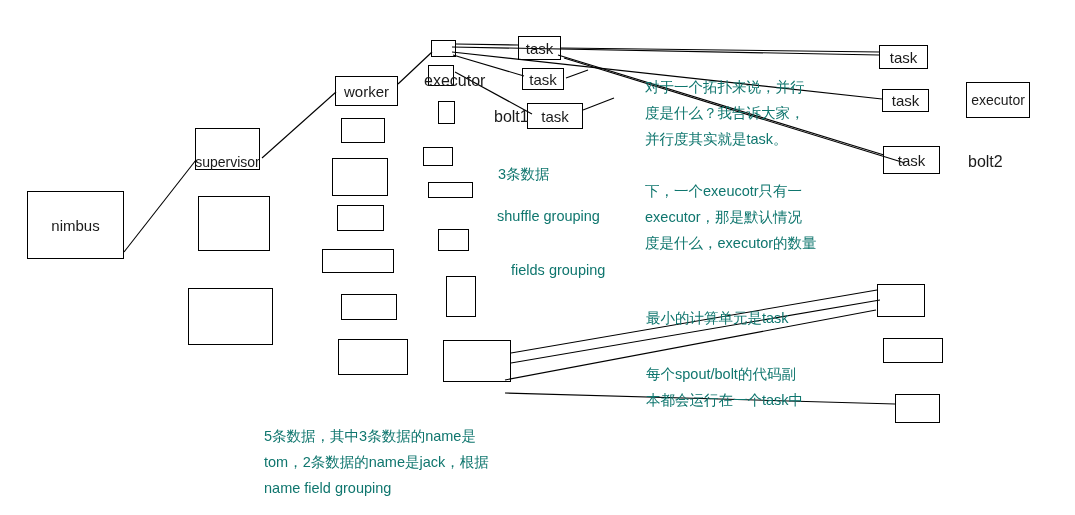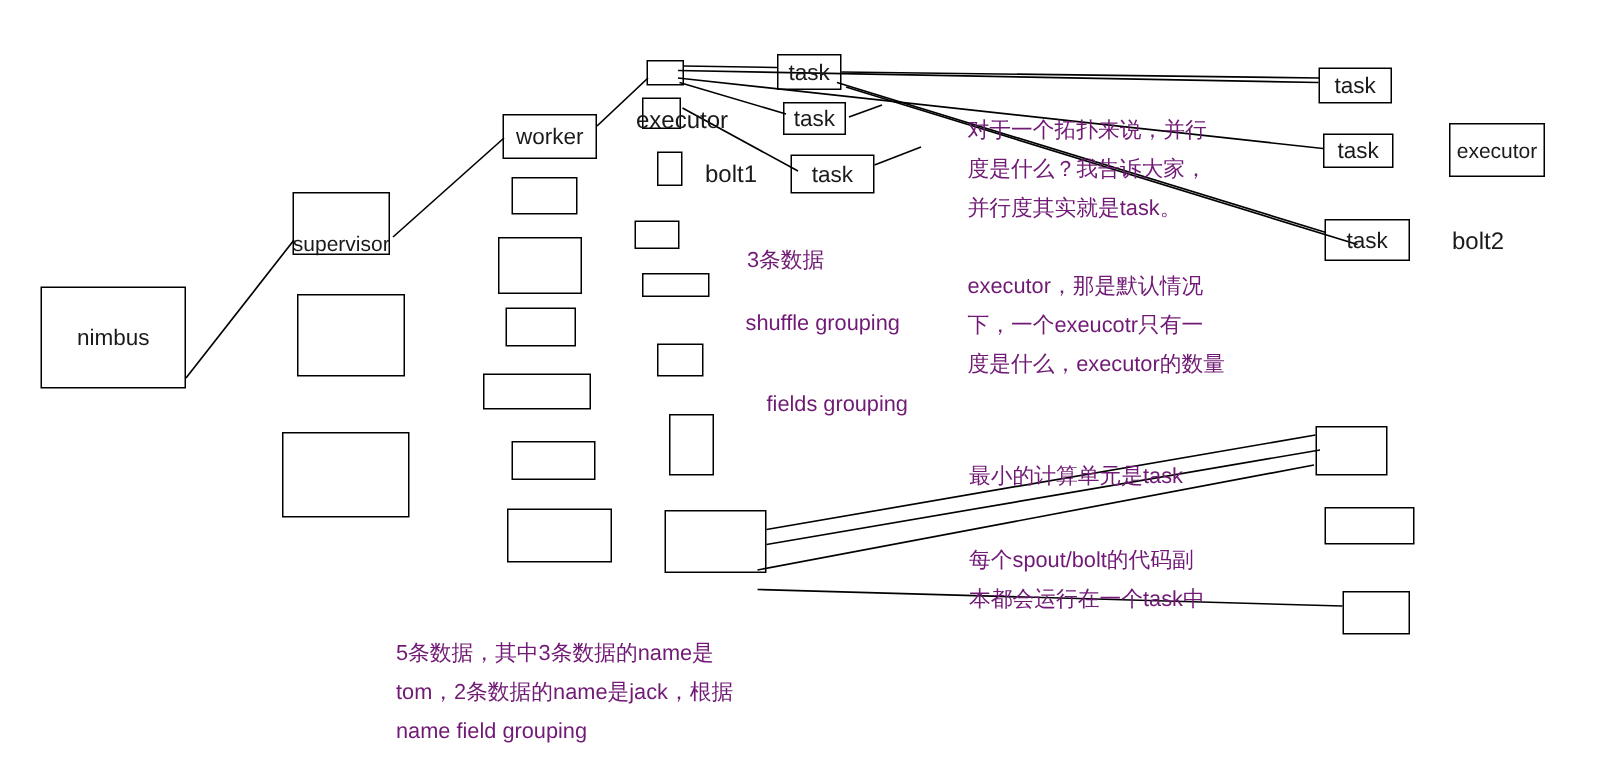--- a/index.html
+++ b/index.html
@@ -34,21 +34,21 @@
   .label {
     position: absolute;
     color: #1a1a1a;
     font-size: 16px;
     line-height: 1;
     white-space: nowrap;
     background: transparent;
   }
   .note {
     position: absolute;
-    color: #701a75;
+    color: #0f766e;
     font-size: 14.5px;
     line-height: 26px;
     white-space: nowrap;
   }
   .note div { white-space: nowrap; }
   svg.lines {
     position: absolute;
     left: 0;
     top: 0;
     width: 1075px;
@@ -170,41 +170,41 @@
       </div>
       <div class="box" style="left: 883px; top: 338px; width: 60px; height: 25px;">
         <span></span>
       </div>
       <div class="box" style="left: 895px; top: 394px; width: 45px; height: 29px;">
         <span></span>
       </div>
     </div>
   <div id="labels-layer">
       <div class="label" style="left: 424px; top: 73px;">executor</div>
-      <div class="label" style="left: 470px; top: 109px;">bolt1</div>
+      <div class="label" style="left: 494px; top: 109px;">bolt1</div>
       <div class="label" style="left: 968px; top: 154px;">bolt2</div>
     </div>
   <div id="notes-layer">
       <div class="note" style="left: 498px; top: 161px;">
         <div>3条数据</div>
       </div>
       <div class="note" style="left: 497px; top: 203px;">
         <div>shuffle grouping</div>
       </div>
       <div class="note" style="left: 511px; top: 257px; text-align: center;">
         <div>fields grouping</div>
       </div>
       <div class="note" style="left: 645px; top: 74px;">
         <div>对于一个拓扑来说，并行</div>
         <div>度是什么？我告诉大家，</div>
         <div>并行度其实就是task。</div>
       </div>
       <div class="note" style="left: 645px; top: 178px;">
+        <div>下，一个exeucotr只有一</div>
         <div>executor，那是默认情况</div>
-        <div>下，一个exeucotr只有一</div>
         <div>度是什么，executor的数量</div>
       </div>
       <div class="note" style="left: 646px; top: 305px;">
         <div>最小的计算单元是task</div>
       </div>
       <div class="note" style="left: 646px; top: 361px;">
         <div>每个spout/bolt的代码副</div>
         <div>本都会运行在一个task中</div>
       </div>
       <div class="note" style="left: 264px; top: 423px;">

